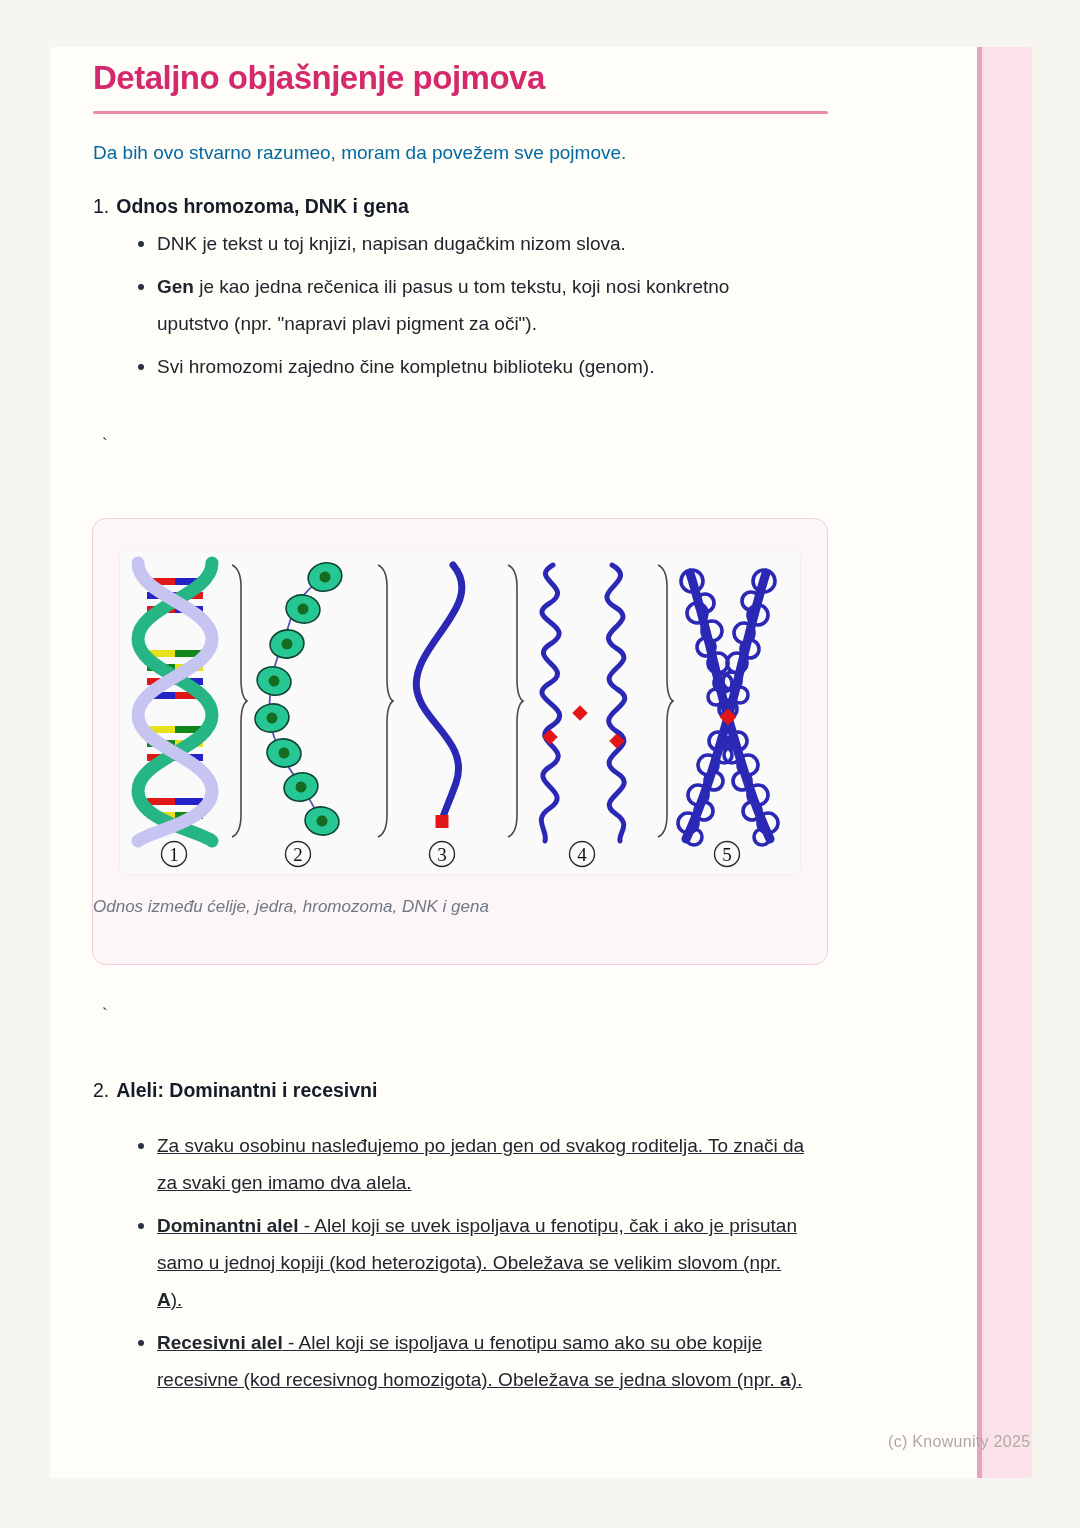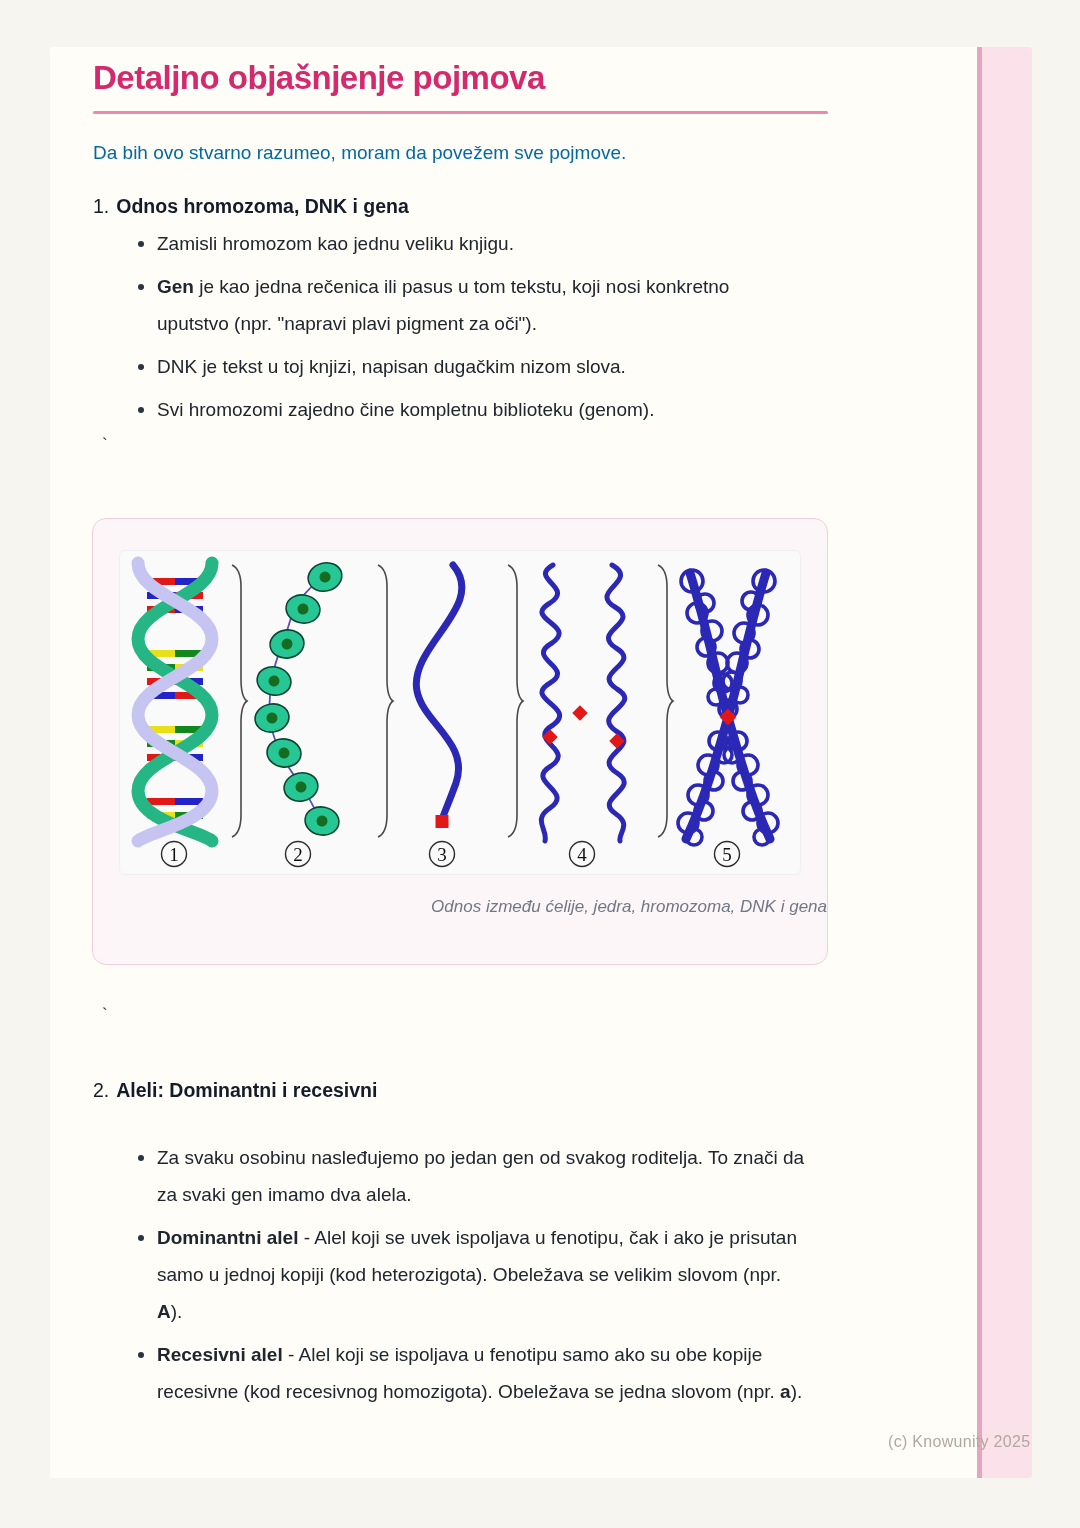--- a/index.html
+++ b/index.html
@@ -36,21 +36,21 @@
   }
 
   .section { position:absolute; left:43px; width:760px; }
   .sec1 { top:146px; }
   .sec2 { top:1030px; }
   .sec-heading { font-size:19.5px; line-height:26px; color:#131c28; }
   .sec-num { font-weight:400; margin-right:7px; }
   .sec-heading b, .sec-heading .hd { font-weight:700; }
 
   ul.bullets { list-style:none; margin-top:6px; width:712px; }
-  .sec2 ul.bullets { margin-top:36px; }
+  .sec2 ul.bullets { margin-top:24px;text-decoration:underline; }
   ul.bullets li {
     position:relative; padding-left:64px; font-size:19px; line-height:37px;
     color:#20262e; margin-bottom:6px;
   }
   ul.bullets li::before {
     content:""; position:absolute; left:45px; top:16px;
     width:6px; height:6px; border-radius:50%; background:#2a3340;
   }
   .b { font-weight:700; }
   .i { font-style:italic; }
@@ -62,21 +62,21 @@
   .figure-card {
     position:absolute; left:42px; top:471px; width:736px; height:447px;
     background:#fdf6f8; border:1.5px solid #f3cedb; border-radius:14px;
   }
   .figure-image {
     position:absolute; left:26px; top:31px; width:682px; height:325px;
     background:#fafafa; border:1px solid #f0f0f0; border-radius:6px;
   }
   .figure-caption {
     position:absolute; left:0; top:378px; width:100%;
-    text-align:right; font-style:italic; font-size:17px; color:#717884;
+    text-align:left; font-style:italic; font-size:17px; color:#717884;
   }
 
   .watermark {
     position:absolute; left:838px; top:1386px; z-index:3;
     font-size:16px; color:#b0a8a1; letter-spacing:0.3px;
   }
 
   svg text.circnum {
     font-family:"Liberation Serif", serif; font-size:19px; fill:#111;
   }
@@ -92,23 +92,22 @@
     <h1 class="doc-title">Detaljno objašnjenje pojmova</h1>
     <div class="title-rule"></div>
 
     <p class="intro">Da bih ovo stvarno razumeo, moram da povežem sve pojmove.</p>
 
     <div class="section sec1">
       <div class="sec-heading">
         <span class="sec-num">1.</span><span class="hd">Odnos hromozoma, DNK i gena</span>
       </div>
       <ul class="bullets">
-        <li><span>Zamisli hromozom kao jednu veliku knjigu.</span></li>
+        <li><span>DNK je tekst u toj knjizi, napisan dugačkim nizom slova.</span></li>
         <li><span class="b">Gen</span><span> je kao jedna rečenica ili pasus u tom tekstu, koji nosi konkretno uputstvo (npr. "napravi plavi pigment za oči").</span></li>
-        <li><span>DNK je tekst u toj knjizi, napisan dugačkim nizom slova.</span></li>
         <li><span>Svi hromozomi zajedno čine kompletnu biblioteku (genom).</span></li>
       </ul>
     </div>
 
     <div class="tick tick1">`</div>
 
     <div class="figure-card">
       <div class="figure-image">
         <svg width="682" height="325" viewBox="0 0 682 325">
           <defs>

